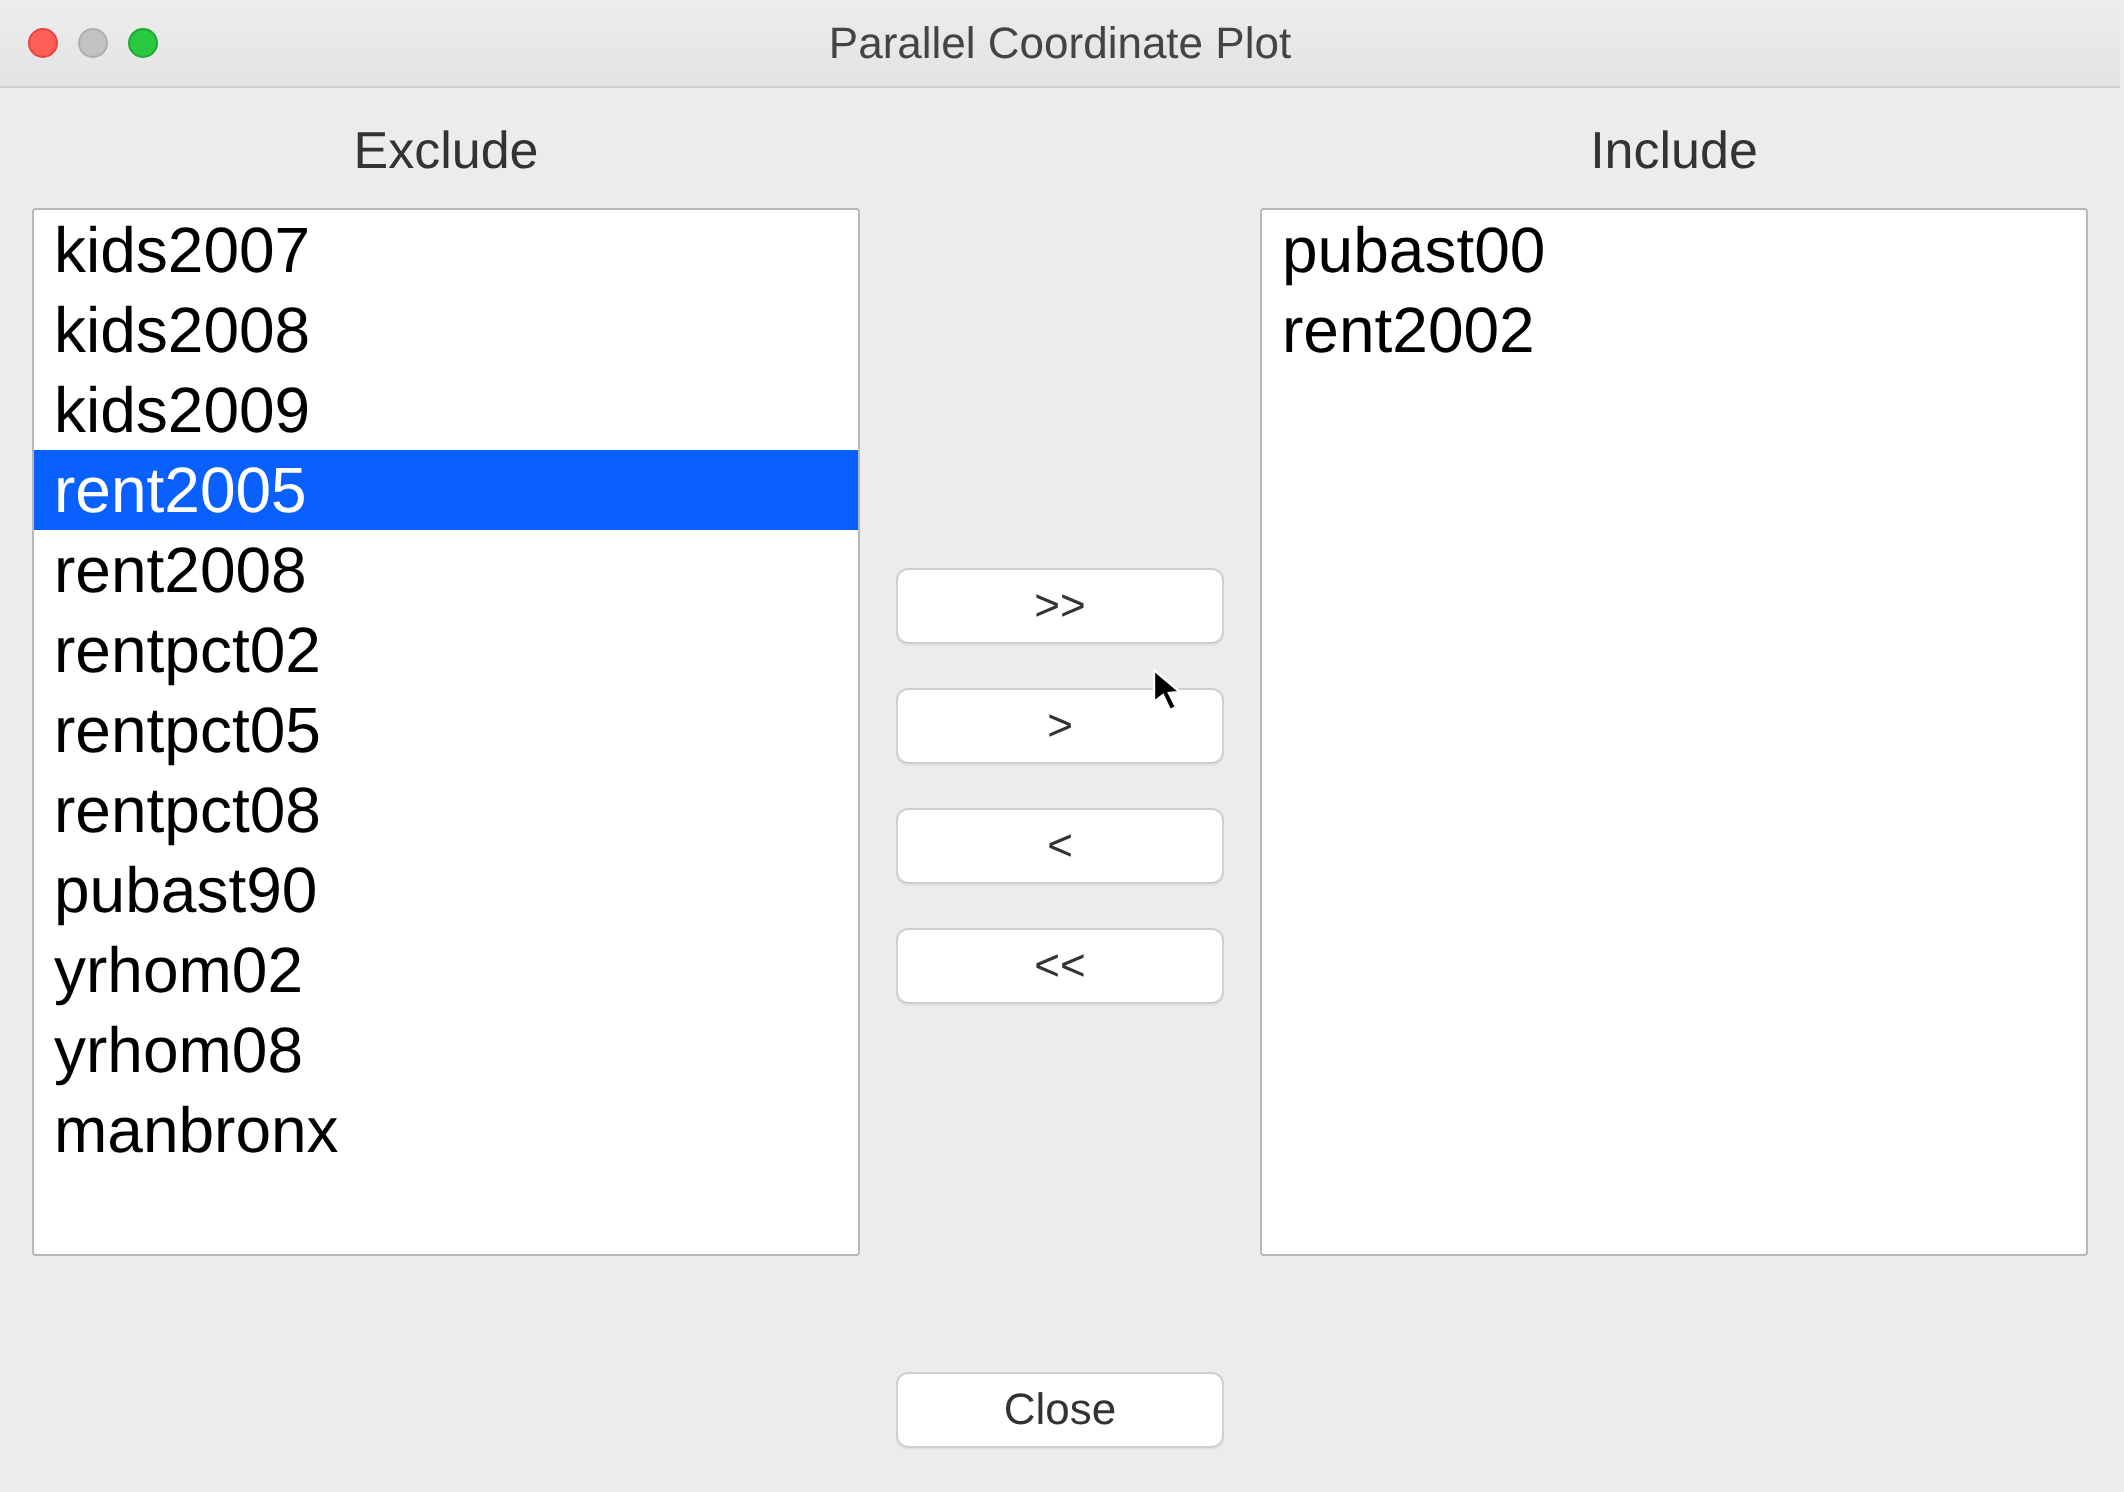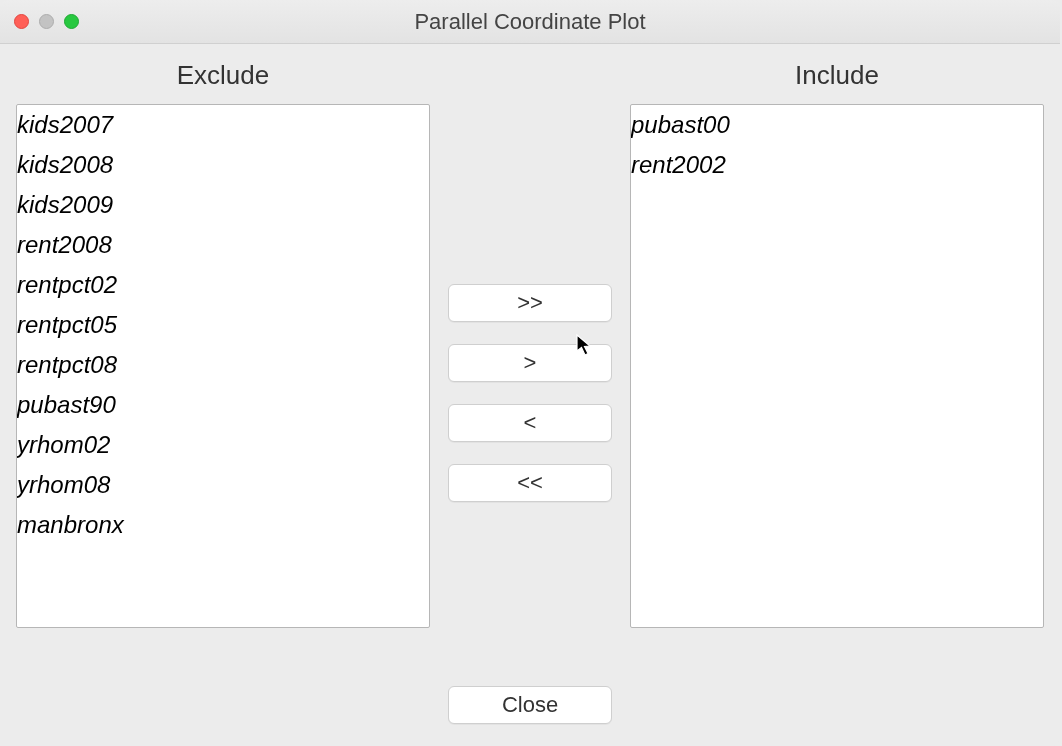--- a/index.html
+++ b/index.html
@@ -12,21 +12,21 @@
   .tl.red{background:#ff5f57;border:1px solid #e24640;}
   .tl.yellow{background:#c3c3c3;border:1px solid #adadad;}
   .tl.green{background:#28c840;border:1px solid #1fa933;}
   .title{position:absolute;left:0;right:0;text-align:center;font-size:22px;color:#444;font-weight:400;pointer-events:none;}
   .content{flex:1;padding:16px 16px 22px 16px;display:flex;flex-direction:column;}
   .cols{flex:1;display:flex;gap:15px;}
   .col{display:flex;flex-direction:column;align-items:center;flex:1;}
   .col.mid{flex:0 0 170px;justify-content:center;gap:22px;}
   .side-label{font-size:26px;color:#333;margin-bottom:14px;height:30px;}
   .listbox{width:100%;height:524px;background:#fff;border:1px solid #b6b6b6;border-radius:2px;overflow-y:auto;}
-  .listitem{height:40px;line-height:40px;font-size:24px;color:#000;cursor:default;user-select:none;white-space:nowrap;overflow:hidden;text-overflow:ellipsis;font-style:italic;}
+  .listitem{height:40px;line-height:40px;padding-left:10px;font-size:32px;color:#000;cursor:default;user-select:none;white-space:nowrap;overflow:hidden;text-overflow:ellipsis;}
   .listitem.selected{background:#0a60ff;color:#fff;}
   .tbtn{width:164px;height:38px;background:#fff;border:1px solid #cfcfcf;border-radius:6px;font-size:22px;color:#333;cursor:pointer;display:flex;align-items:center;justify-content:center;box-shadow:0 1px 0 rgba(0,0,0,0.04);}
   .footer{display:flex;justify-content:center;gap:24px;padding-top:26px;}
   .fbtn{width:164px;height:38px;background:#fff;border:1px solid #cfcfcf;border-radius:6px;font-size:22px;color:#333;cursor:pointer;display:flex;align-items:center;justify-content:center;box-shadow:0 1px 0 rgba(0,0,0,0.04);}
   .cursor{position:absolute;pointer-events:none;z-index:100;}
 </style>
 </head>
 <body>
 
 <div class="window">
@@ -42,20 +42,21 @@
 
   <div class="content">
     <div class="cols">
 
       <div class="col">
         <div class="side-label">Exclude</div>
         <div class="listbox" id="exclude-list">
             <div class="listitem">kids2007</div>
             <div class="listitem">kids2008</div>
             <div class="listitem">kids2009</div>
+            <div class="listitem selected">rent2005</div>
             <div class="listitem">rent2008</div>
             <div class="listitem">rentpct02</div>
             <div class="listitem">rentpct05</div>
             <div class="listitem">rentpct08</div>
             <div class="listitem">pubast90</div>
             <div class="listitem">yrhom02</div>
             <div class="listitem">yrhom08</div>
             <div class="listitem">manbronx</div>
           </div>
       </div>

